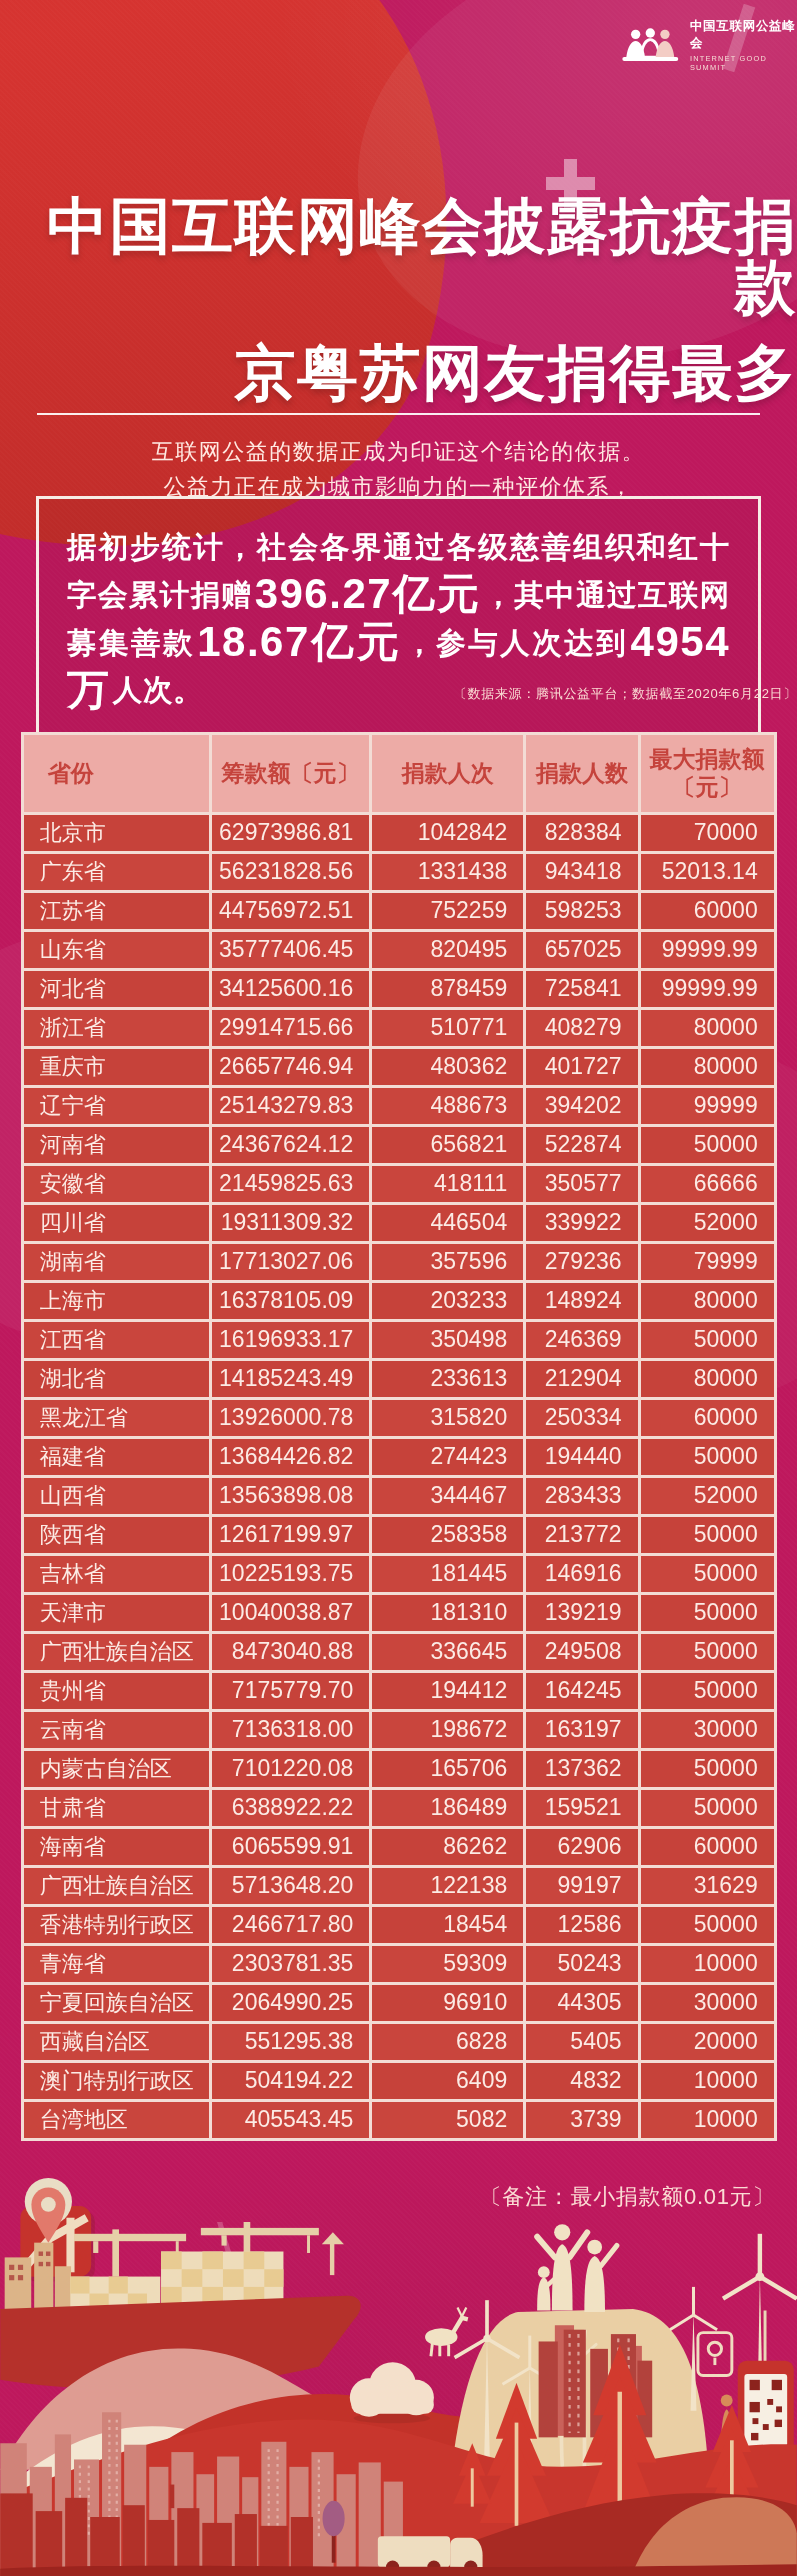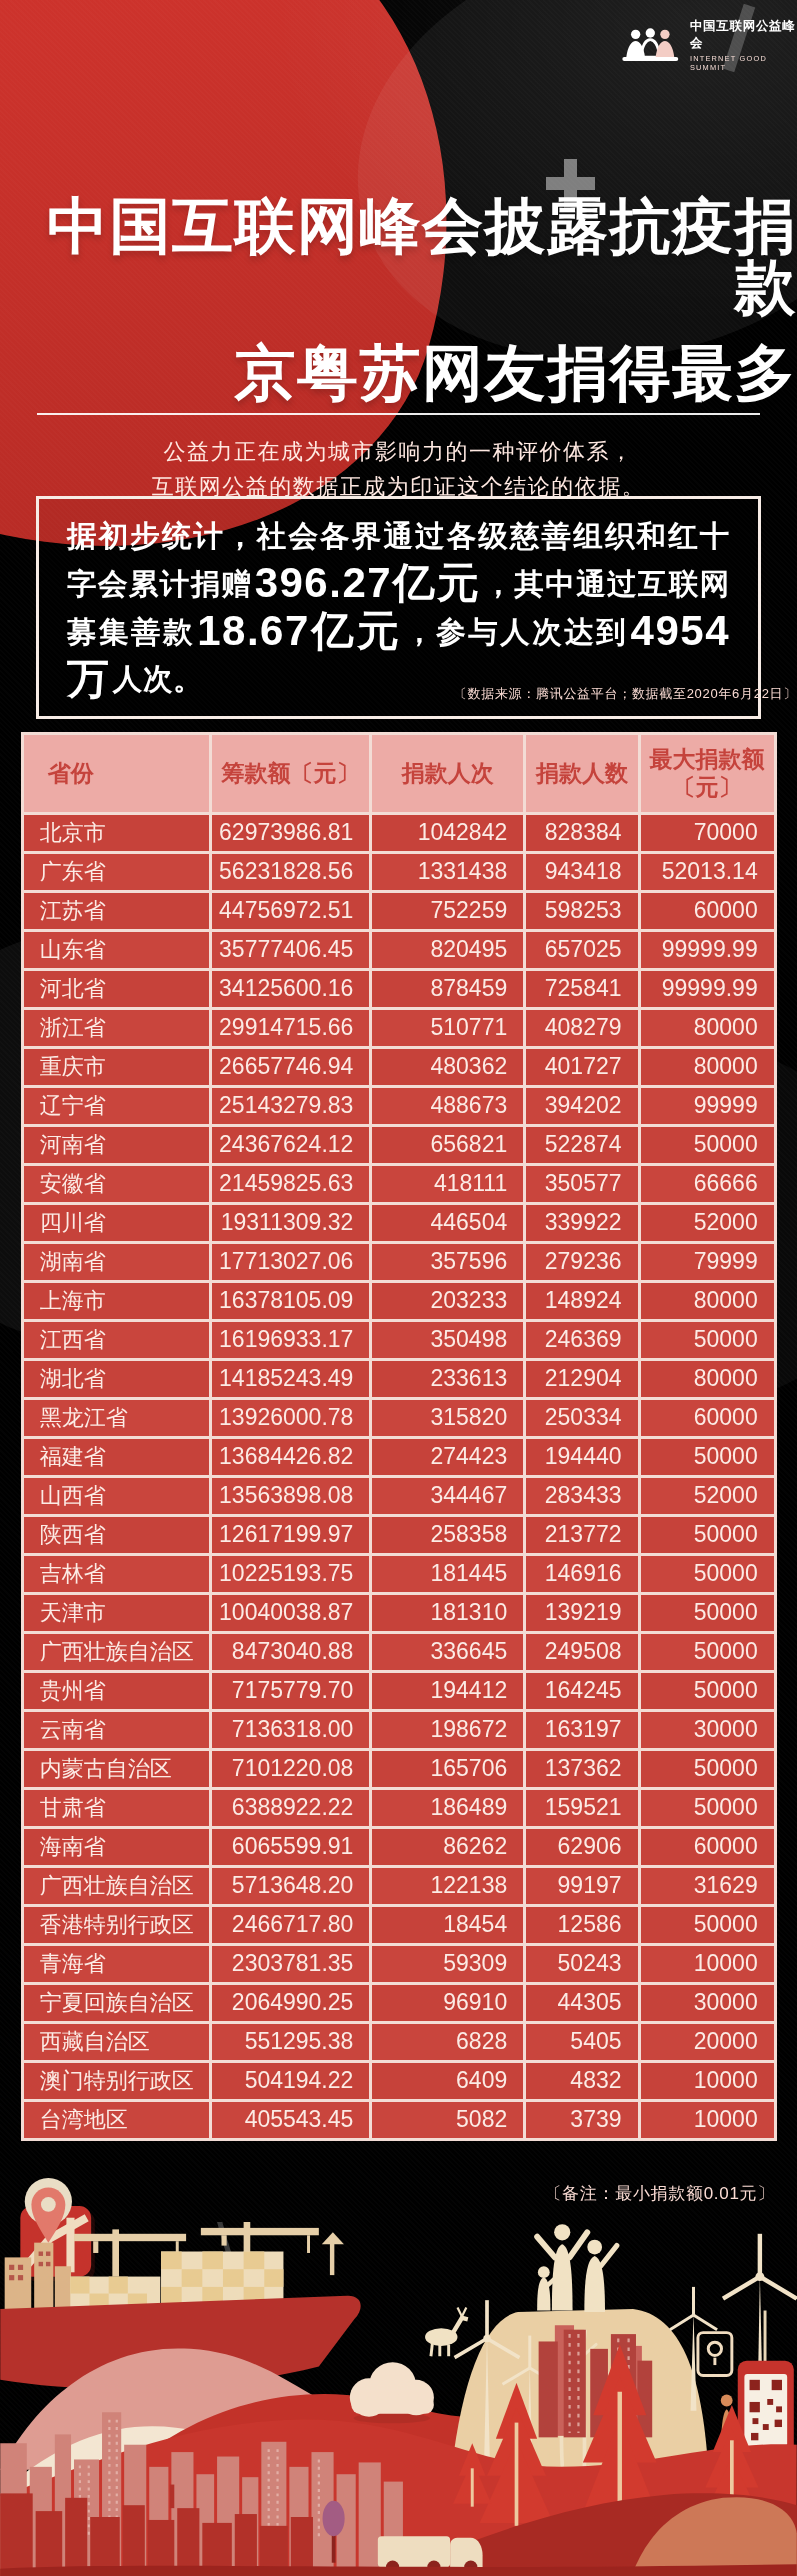--- a/index.html
+++ b/index.html
@@ -1,18 +1,18 @@
 <!DOCTYPE html>
 <html style="font-size:11.8px"><head>
 <meta charset="utf-8">
 <style>
   html,body{margin:0;padding:0;}
   body{font-family:"Liberation Sans","DejaVu Sans",sans-serif;background:#7d1d18;}
   .page{position:relative;width:797px;height:2576px;margin:0 auto;overflow:hidden;
-        background:#000000;}
+        background:#be185d;}
   
   .tex{position:absolute;inset:0;pointer-events:none;
     background:
       repeating-linear-gradient(45deg, rgba(255,255,255,.015) 0 1.5px, rgba(0,0,0,0) 1.5px 3.7px),
       radial-gradient(ellipse 664px 458px at 88% 1%, rgba(255,255,255,.07), rgba(255,255,255,0) 65%),
       radial-gradient(ellipse 590px 664px at 50% 100%, rgba(0,0,0,.05), rgba(0,0,0,0) 70%);}
   .petal{position:absolute;top:-111px;left:-125px;width:576px;height:679px;
     background:linear-gradient(150deg,#d7352e 25%,#bd2c26 95%);
     border-radius:46% 54% 68% 32% / 38% 56% 44% 62%;transform:rotate(16deg);opacity:.95;}
   .swoosh{position:absolute;top:-59px;right:-118px;width:561px;height:413px;border-radius:50%;
@@ -32,40 +32,40 @@
   
   .title-block{position:absolute;top:196px;left:0;width:100%;text-align:right;color:#fff;}
   .title-line{font-size:61px;font-weight:900;letter-spacing:1.5px;line-height:1.0;margin:0;
     text-shadow:0 3.7px 5.9px rgba(0,0,0,.18);}
   .title-line + .title-line{margin-top:25px;}
   .divider{position:absolute;top:413px;left:37px;width:723px;height:2.2px;background:rgba(255,255,255,.92);}
   .subtitle{position:absolute;top:434px;left:0;width:100%;text-align:center;color:#ffe9e2;
     font-size:22px;letter-spacing:1.5px;line-height:1.6;}
   
   .summary-box{position:absolute;top:496px;left:36px;width:725px;box-sizing:border-box;
-    border:3.7px solid #f7ece6;padding:13px 28px;background:rgba(0,0,0,.035);
+    border:3.7px solid #f7ece6;padding:24px 28px;background:rgba(0,0,0,.035);
     color:#fff;font-size:29.5px;font-weight:bold;line-height:1.62;letter-spacing:0.7px;text-align:justify;}
   .summary-box .big-num{font-size:42px;font-weight:900;letter-spacing:1.5px;line-height:1;vertical-align:-3.7px;padding:0 2.2px;}
   .source{position:absolute;top:685px;left:0;width:100%;text-align:right;color:#fbdcd4;font-size:13px;letter-spacing:0.7px;}
   
   table.don{position:absolute;top:732px;left:20.7px;width:756px;border-collapse:collapse;table-layout:fixed;}
   table.don th,table.don td{border:3.7px solid #f3dcd5;}
   table.don th{background:#edaba6;color:#c5433c;font-size:23px;font-weight:bold;line-height:1.25;
     padding:9.6px 4.4px;text-align:center;}
   table.don th:first-child{text-align:left;padding-left:24px;}
   table.don td{background:#c6423a;color:#fcebe5;font-size:23px;height:36px;padding:0 16px 0 0;
     text-align:right;white-space:nowrap;}
   table.don td:first-child{text-align:left;padding:0 0 0 16px;font-size:22px;}
   table.don tr:nth-child(even) td{background:#c9453d;}
   table.don th:nth-child(1){width:23.4%;}
   table.don th:nth-child(2){width:22.0%;}
   table.don th:nth-child(3){width:21.0%;}
   table.don th:nth-child(4){width:15.2%;}
   table.don th:nth-child(5){width:18.4%;}
-  .footnote{position:absolute;top:2182px;right:22px;color:#fbdcd4;font-size:17px;letter-spacing:0.7px;}
+  .footnote{position:absolute;top:2182px;right:22px;color:#fbdcd4;font-size:22px;letter-spacing:0.7px;}
   
   .bottom-art{position:absolute;left:0;bottom:0;width:797px;height:354px;}
   .map-badge{position:absolute;left:7.4px;top:2172px;width:96px;height:118px;}
 </style>
 </head>
 <body>
 
 <div class="page">
 
   <div class="petal"></div>
@@ -92,22 +92,22 @@
       <div class="en">INTERNET GOOD SUMMIT</div>
     </div>
   </div>
 
   <div class="title-block">
     <h1 class="title-line">中国互联网峰会披露抗疫捐款</h1>
     <h1 class="title-line">京粤苏网友捐得最多</h1>
   </div>
   <div class="divider"></div>
   <div class="subtitle">
+    <div>互联网公益的数据正成为印证这个结论的依据。</div>
     <div>公益力正在成为城市影响力的一种评价体系，</div>
-    <div>互联网公益的数据正成为印证这个结论的依据。</div>
   </div>
 
   <div class="summary-box"><span>据初步统计，社会各界通过各级慈善组织和红十字会累计捐赠</span><span class="big-num">396.27亿元</span><span>，其中通过互联网募集善款</span><span class="big-num">18.67亿元</span><span>，参与人次达到</span><span class="big-num">4954万</span><span>人次。</span></div>
 
   <div class="source">〔数据来源：腾讯公益平台；数据截至2020年6月22日〕</div>
 
   <table class="don">
       <thead>
         <tr>
           <th>省份</th>

